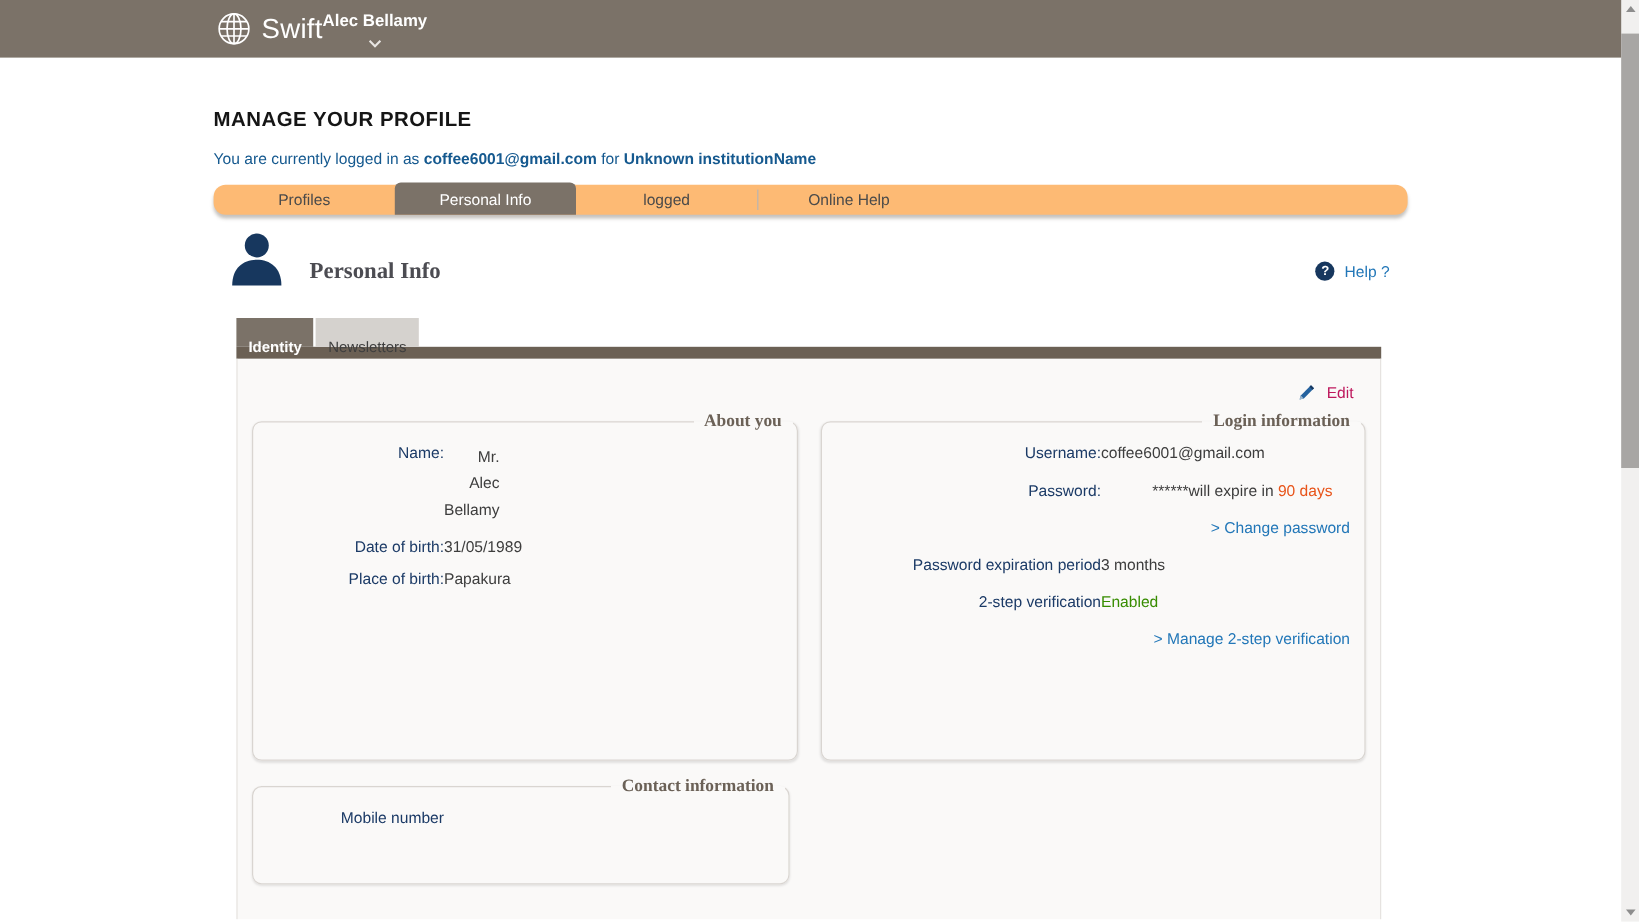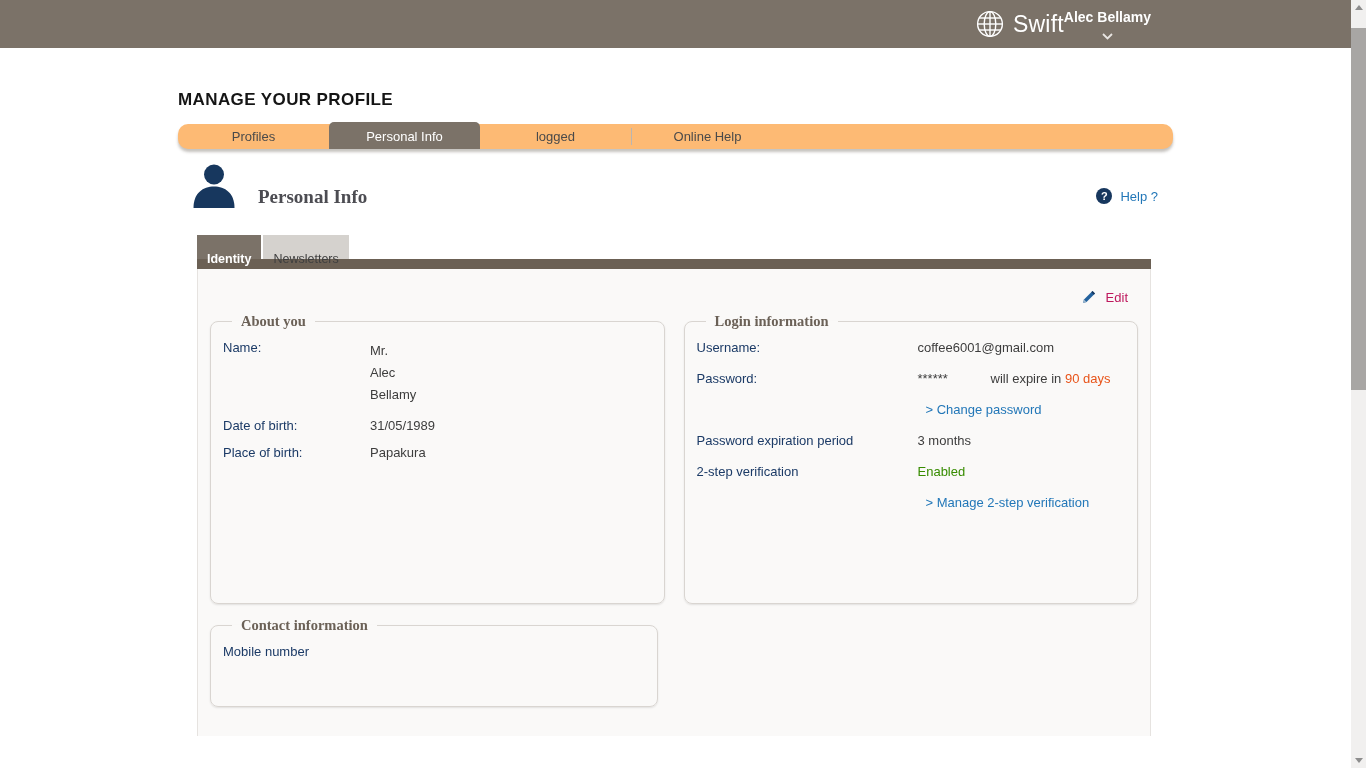--- a/index.html
+++ b/index.html
@@ -1,21 +1,21 @@
 <!DOCTYPE html>
 <html><head>
 <meta charset="utf-8">
 <style>
   * { margin:0; padding:0; box-sizing:border-box; }
   html,body { width:1366px; height:768px; overflow:hidden; background:#fff;
               font-family:"Liberation Sans", sans-serif; }
 
   
   .app-header { height:48px; background:#7b7268; display:flex; align-items:center;
-                padding-left:180px; padding-right:215px; justify-content:flex-end; }
+                padding-left:180px; padding-right:215px; justify-content:flex-start; }
   .brand { display:flex; align-items:center; gap:8px; }
   .brand-name { color:#fff; font-size:23px; font-weight:500; letter-spacing:.2px; }
   .user-menu { display:flex; align-items:center; gap:8px; color:#fff;
                font-size:14px; font-weight:bold; cursor:pointer;flex-direction:column; }
 
   
   .scrollbar { position:absolute; top:0; right:0; width:15px; height:768px;
                background:#f1f0ef; z-index:50; }
   .sb-arrow { position:absolute; left:0; width:15px; height:15px; display:flex;
               align-items:center; justify-content:center; }
@@ -64,21 +64,21 @@
   .darkbar { margin-left:19px; width:954px; height:10px; background:#6b6054; }
   .panel { margin-left:19px; width:954px; height:467px; background:#faf9f8;
            border-left:1px solid #e6e3e0; border-right:1px solid #e6e3e0; padding:0 12px; }
 
   .edit-row { display:flex; justify-content:flex-end; align-items:center; gap:9px;
               padding:20px 10px 2px 0; cursor:pointer; }
   .edit-text { color:#be185d; font-size:13px;text-align:right; }
 
   .boxes { display:flex; gap:19px; margin-top:6px; }
   fieldset { border:1px solid #d9d5d1; border-radius:8px; background:transparent;
-             box-shadow:0 1px 2px rgba(0,0,0,.10); padding:10px 12px 12px; }
+             box-shadow:0 1px 2px rgba(0,0,0,.10); padding:10px 12px 12px;text-align:right; }
   fieldset.tall { width:456px; height:291px; }
   fieldset.contact { width:448px; height:90px; margin-top:13px; }
   legend { font-family:"Liberation Serif","DejaVu Serif",serif; font-size:14.5px;
            font-weight:bold; color:#6b6157; padding:0 9px; margin-left:9px; }
 
   .frow { display:flex; margin-bottom:13px; font-size:13px; }
   .flabel { font-weight:normal; color:#1b3a66; }
   .about .flabel, .contactbox .flabel { width:147px; }
   .loginbox .flabel { width:221px; }
   .fvalue { color:#3d3d3d; }
@@ -126,20 +126,26 @@
         <polyline points="1,1 5.5,5.5 10,1"></polyline>
       </svg>
     </span>
   </div>
 </div>
 
 <div class="content">
 
   <div class="page-title">MANAGE YOUR PROFILE</div>
 
+  <div class="login-status">
+    <span>You are currently logged in as</span>
+    <b>coffee6001@gmail.com</b>
+    <span>for</span>
+    <b>Unknown institutionName</b>
+  </div>
 
   <div class="tabbar">
     <div class="tab">Profiles</div>
     <div class="tab active">Personal Info</div>
     <div class="tab">logged</div>
     <div class="tab-divider"></div>
     <div class="tab">Online Help</div>
   </div>
 
   <div class="section-head">

